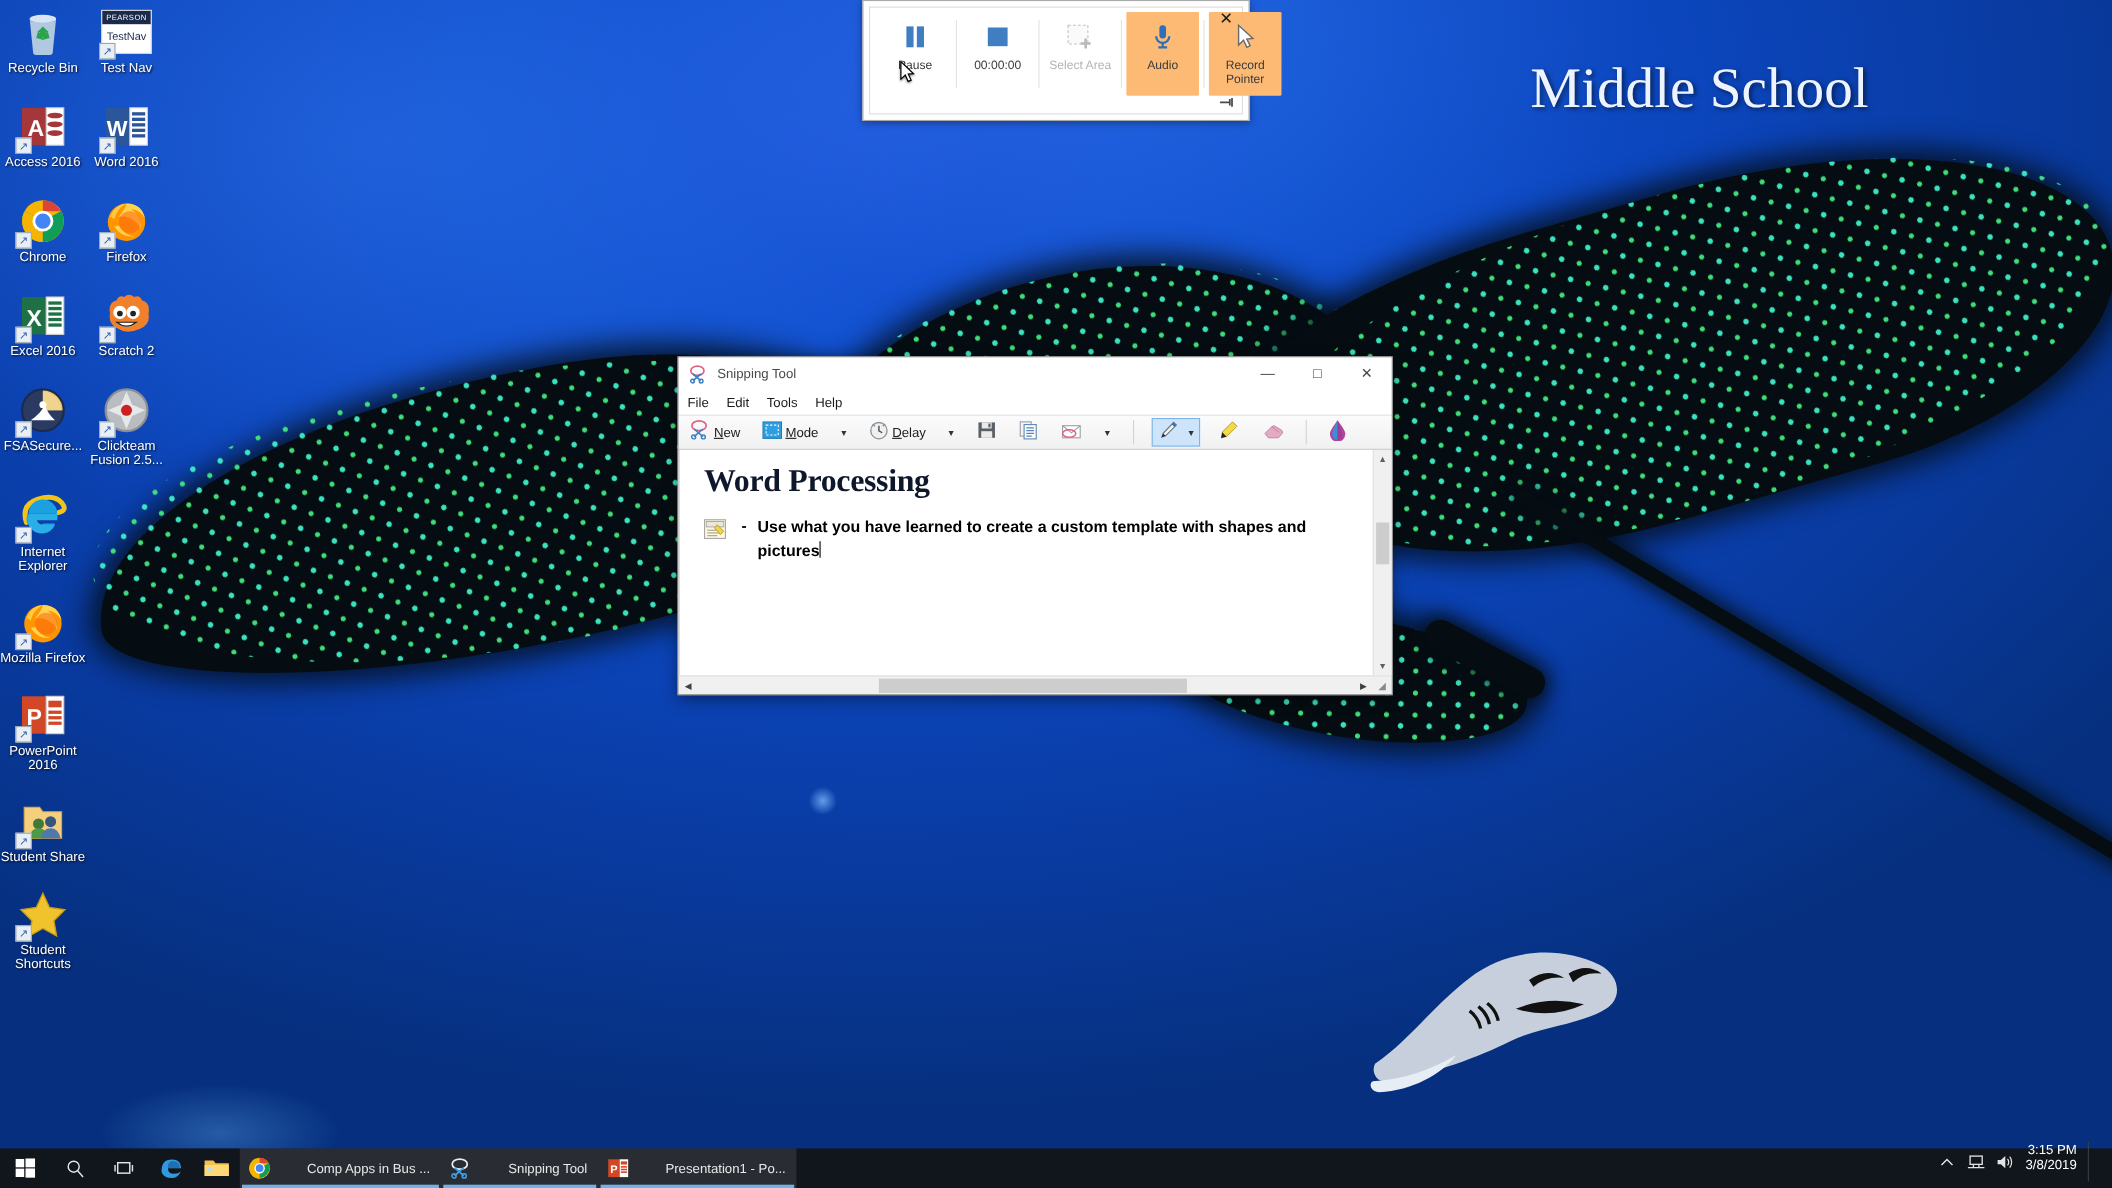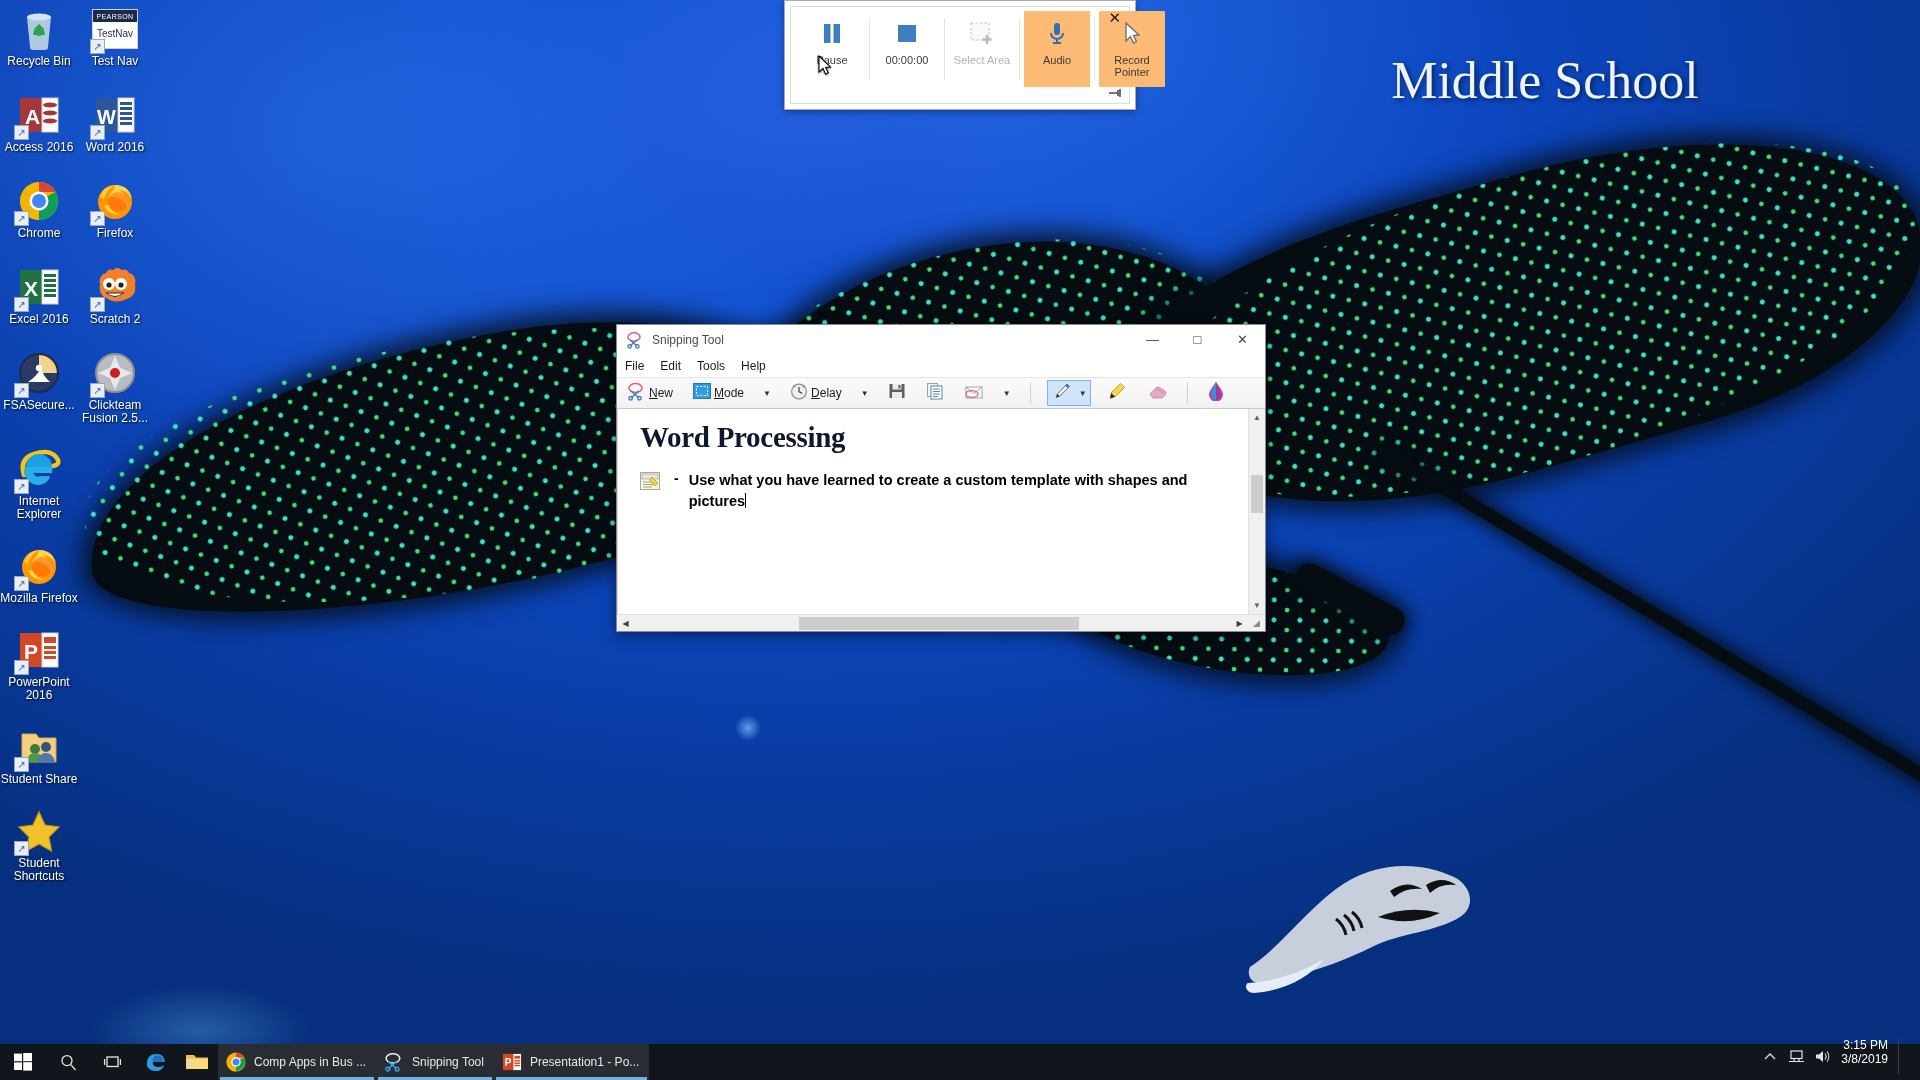--- a/index.html
+++ b/index.html
@@ -184,21 +184,21 @@
   
   #taskbar {
     position:absolute; left:0; bottom:0; width:1920px; height: 36px;
     background: #11161c; display:flex; align-items:center;
   }
   .tb-btn { height:36px; display:flex; align-items:center; justify-content:center; cursor:default; position:relative;}
   #start { width: 46px; }
   #tb-search { width: 44px; }
   #tb-taskview { width: 44px; }
   .tb-app { padding: 0 8px; min-width: 42px; }
-  .tb-app.labeled { padding: 0 10px 0 8px; }
+  .tb-app.labeled { padding: 0 10px 0 8px; gap: 25px; }
   .tb-app .tlabel { color:#e8e8e8; font-size: 12px; margin-left: 8px; white-space: nowrap; }
   .tb-underline { position:absolute; left: 2px; right: 2px; bottom: 0; height: 3px; background:#6fb2e8; }
   .tb-app.open { background: rgba(255,255,255,.10); }
   #tray { margin-left:auto; display:flex; height:48px; padding-right: 16px; }
   #tray .tray-ico { width: 26px; height:36px; display:flex; align-items:center; justify-content:center; color:#e3e3e3; font-size:12px; cursor:default;}
   #clock { color:#fff; font-size: 12px; line-height: 14px; text-align:right; padding: 0 10px 0 6px; cursor:default;}
   #show-desktop { width: 6px; height:36px; border-left:1px solid #3b3f45; }
   .mouse-cursor { position:absolute; pointer-events:none; filter: drop-shadow(0 1px 1px rgba(0,0,0,.5)); }
 </style>
 </head>

